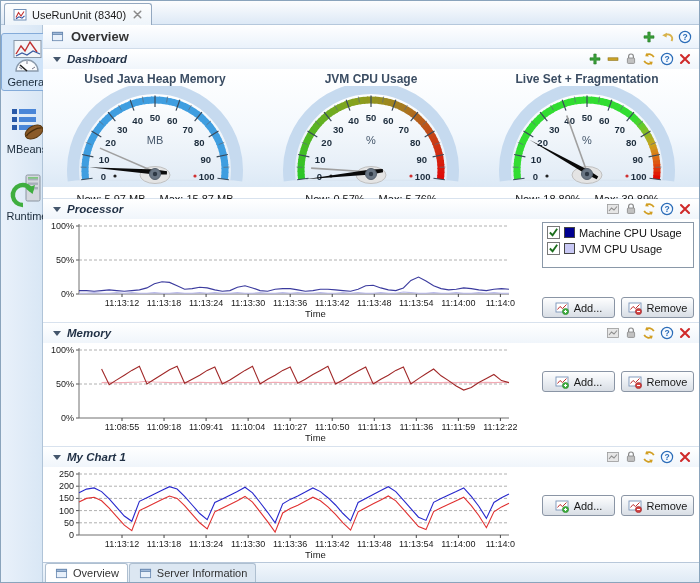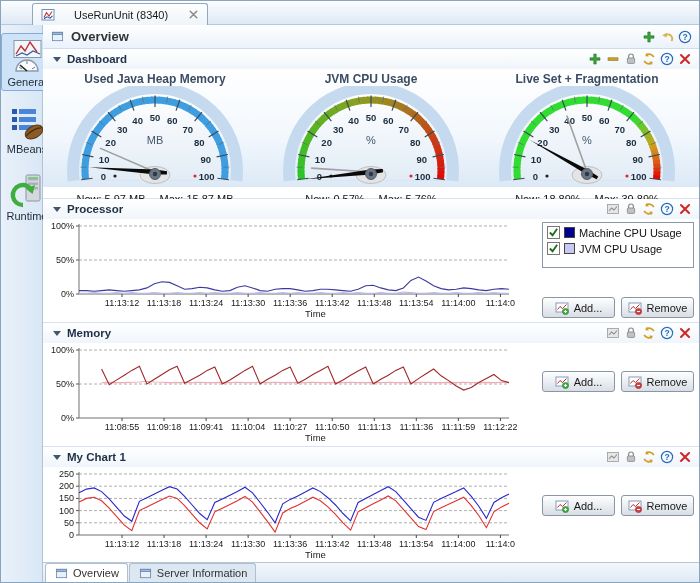--- a/index.html
+++ b/index.html
@@ -3,23 +3,23 @@
 <meta charset="utf-8">
 <style>
   * { margin:0; padding:0; box-sizing:border-box; }
   body { font-family:"Liberation Sans", sans-serif; background:#9db6cc; }
   .app { width:700px; height:583px; display:flex; flex-direction:column; overflow:hidden;
          background:#fff; border:1px solid #8aa4bc; font-size:11px; color:#222; }
 
   
   .editor-tabs { height:24px; flex:none; display:flex; align-items:flex-end;
     background:linear-gradient(#fcfdfe,#dde9f6); border-bottom:1px solid #b5c8dc; padding-left:3px; }
-  .etab { height:22px; display:flex; align-items:center; gap:19px; padding:0 7px;
+  .etab { height:22px; display:flex; align-items:center; gap:5px; padding:0 7px;
     background:linear-gradient(#fdfefe,#eef4fa); border:1px solid #93a8c0; border-bottom:none;
-    border-radius:3px 3px 0 0; position:relative; top:1px; font-size:11px; color:#1a1a1a;margin-left:28px; }
+    border-radius:3px 3px 0 0; position:relative; top:1px; font-size:11px; color:#1a1a1a; }
   .etab-close { display:inline-flex; width:13px; height:13px; }
 
   
   .workbench { flex:1; min-height:0; display:flex; }
   .sidebar { width:42px; flex:none; background:linear-gradient(to right,#e9f1fa,#d9e7f5);
     border-right:1px solid #b0c4d8; display:flex; flex-direction:column; align-items:flex-start; padding-top:8px; gap:9px; }
   .side-item { width:52px; padding:3px 0 2px; display:flex; flex-direction:column; align-items:center; gap:1px;
     border:1px solid transparent; border-radius:3px; cursor:default; }
   .side-item.selected { background:#cfe3f8; border-color:#84abd9; }
   .side-lbl { font-size:11px; color:#1a2a3a; }
@@ -30,21 +30,21 @@
     background:linear-gradient(#ffffff,#eaf2fb); border-bottom:1px solid #d0dcEA; }
   .main-title { font-size:13px; font-weight:600; color:#333; }
   .spacer { flex:1; }
 
   .sections { flex:1; min-height:0; display:flex; flex-direction:column; background:#fff; }
   .section { flex:none; border-bottom:1px solid #d8e2ee; }
   .sec-header { height:20px; display:flex; align-items:center; padding:0 7px 0 10px;
     background:linear-gradient(#ffffff,#f0f5fb); }
   .tri { width:0; height:0; border-left:4px solid transparent; border-right:4px solid transparent;
     border-top:5px solid #44566c; margin-right:6px; }
-  .sec-title { font-size:11.5px; font-weight:bold; color:#1f2f44; }
+  .sec-title { font-size:11.5px; font-weight:bold; color:#1f2f44;font-style:italic; }
   .sec-icons { display:flex; align-items:center; gap:3px; }
   .ic { width:15px; height:15px; display:inline-flex; align-items:center; justify-content:center; }
 
   
   .dash-body { height:118px; display:flex; justify-content:space-evenly; align-items:flex-start;
     background:linear-gradient(#ffffff 0%, #f3f8fd 55%, #dce9f6 100%); }
   .gauge { width:208px; text-align:center; }
   .gauge-title { font-size:12px; font-weight:bold; color:#3b4d63; margin:3px 0 0; }
   .gauge-stats { font-size:11px; color:#151515; display:flex; justify-content:center; gap:14px; margin-top:-1px; }
 

